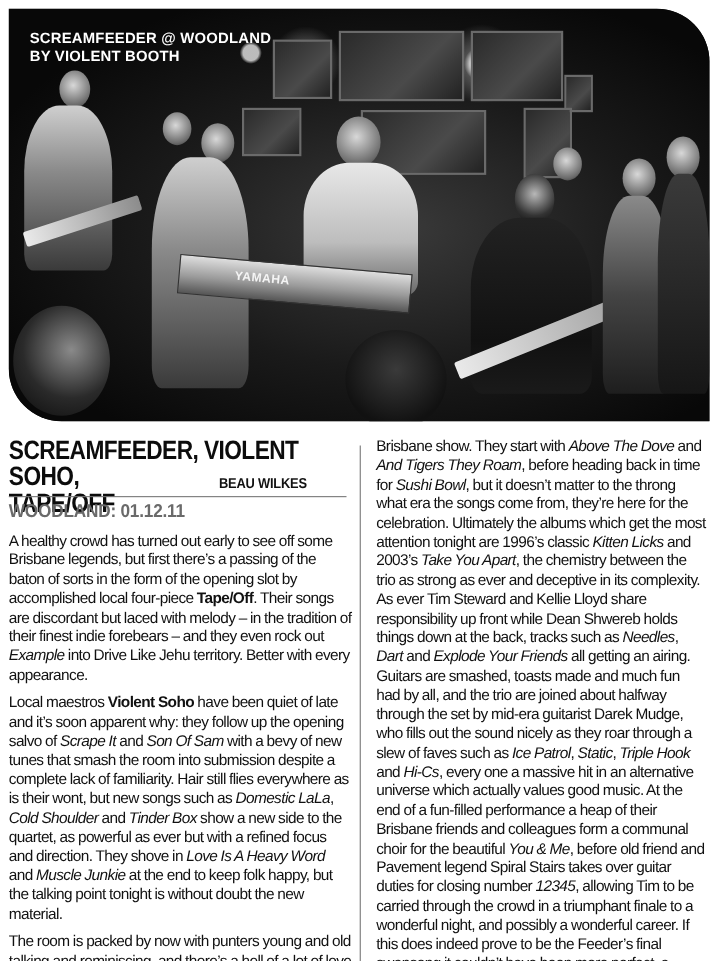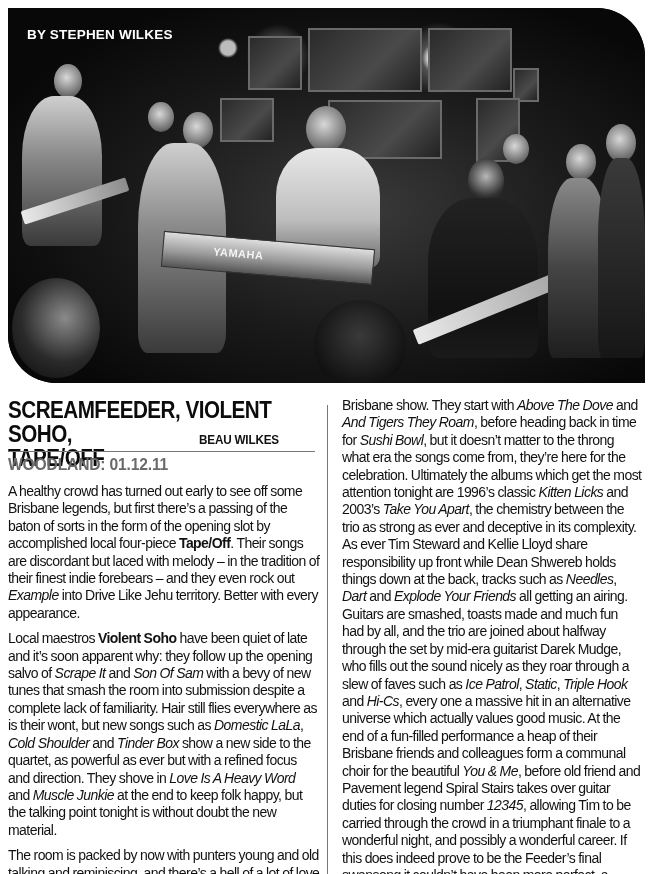--- a/index.html
+++ b/index.html
@@ -86,21 +86,22 @@
   <div class="head" style="left:495px;top:126px;width:26px;height:30px;"></div>
   <div class="head" style="left:558px;top:136px;width:30px;height:36px;"></div>
   <div class="person" style="left:540px;top:170px;width:60px;height:180px;background:linear-gradient(180deg,#8a8a8a,#444 50%,#1e1e1e);"></div>
   <div class="head" style="left:598px;top:116px;width:30px;height:38px;"></div>
   <div class="person" style="left:590px;top:150px;width:47px;height:200px;background:linear-gradient(180deg,#3a3a3a,#161616);"></div>
 
   <div class="dark-head" style="left:4px;top:270px;width:88px;height:100px;background:radial-gradient(circle at 60% 40%,#8a8a8a,#2a2a2a 55%,#0a0a0a);"></div>
   <div class="dark-head" style="left:306px;top:292px;width:92px;height:90px;"></div>
 
   <div class="caption">
-    <div>BY STEPHEN WILKES</div>
+    <div>SCREAMFEEDER @ WOODLAND</div>
+    <div>BY VIOLENT BOOTH</div>
   </div>
 </div>
 
 <div class="headline">
   <div>SCREAMFEEDER, VIOLENT SOHO,</div>
   <div>TAPE/OFF</div>
 </div>
 <div class="byline">BEAU WILKES</div>
 <div class="rule"></div>
 <div class="subhead">WOODLAND: 01.12.11</div>

